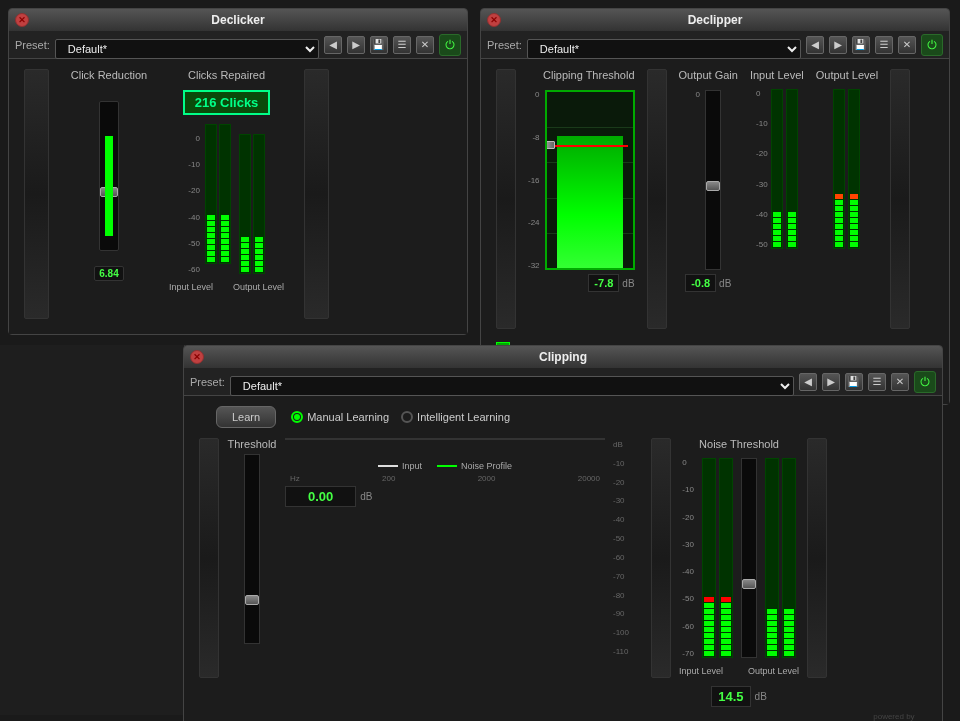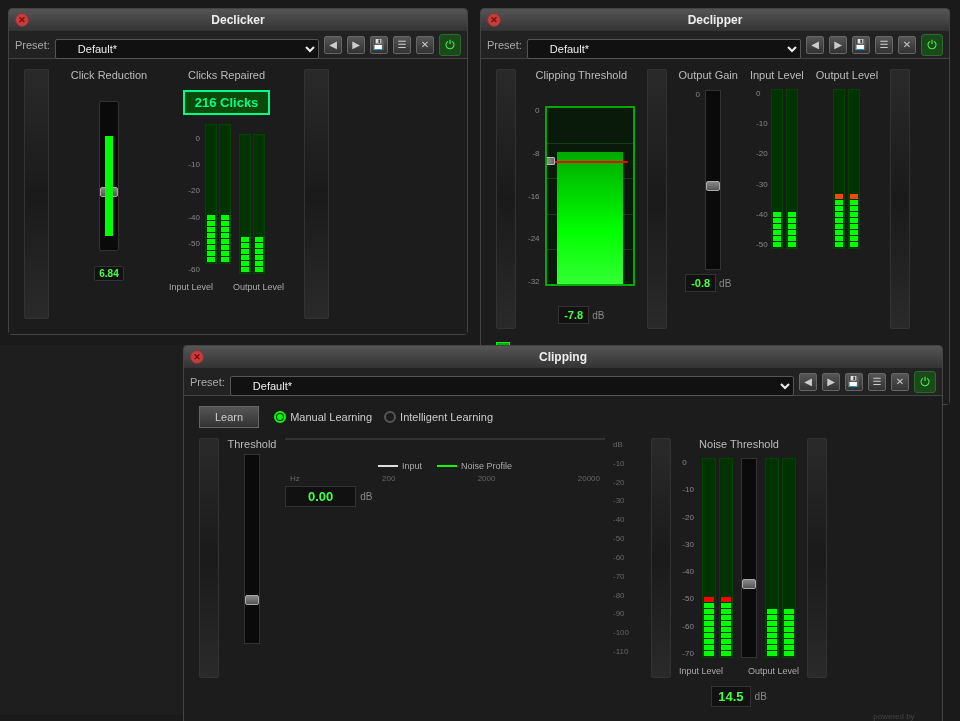--- a/index.html
+++ b/index.html
@@ -66,21 +66,21 @@
       font-size: 11px;
     }
 
     .preset-select {
       flex: 1;
       background: #111;
       color: #eee;
       border: 1px solid #555;
       height: 20px;
       font-size: 11px;
-      padding: 0 18px;
+      padding: 0 8px;
       border-radius: 2px;
       margin-top: 9px;
     }
 
     .preset-btn {
       width: 18px;
       height: 18px;
       background: linear-gradient(180deg, #555 0%, #333 100%);
       border: 1px solid #666;
       border-radius: 2px;
@@ -257,21 +257,22 @@
       margin-bottom: 10px;
     }
 
     .learn-btn {
       background: linear-gradient(180deg, #555 0%, #333 100%);
       border: 1px solid #666;
       color: #ccc;
       padding: 4px 15px;
       font-size: 11px;
       cursor: pointer;
-      border-radius: 0;
+      border-radius: 6px;
+      margin-left: 17px;
     }
 
     .radio-group {
       display: flex;
       gap: 12px;
       align-items: center;
     }
 
     .radio-item {
       display: flex;
@@ -537,21 +538,21 @@
     <div class="preset-btn">☰</div>
     <div class="preset-btn">✕</div>
     <div class="power-btn">⏻</div>
   </div>
 
   <div class="declipper-content">
     <div style="display:flex;gap:12px;align-items:flex-start;">
 
       <div class="rack-panel" style="width:20px;height:260px;"></div>
 
-      <div style="display:flex;flex-direction:column;align-items:center;gap:20px;">
+      <div style="display:flex;flex-direction:column;align-items:flex-end;gap:4px;">
         <div class="section-title">Clipping Threshold</div>
 
         <div style="display:flex;gap:5px;align-items:flex-start;">
           <div style="display:flex;flex-direction:column;justify-content:space-between;height:180px;font-size:8px;color:#888;text-align:right;">
             <span>0</span>
             <span>-8</span>
             <span>-16</span>
             <span>-24</span>
             <span>-32</span>
           </div>

